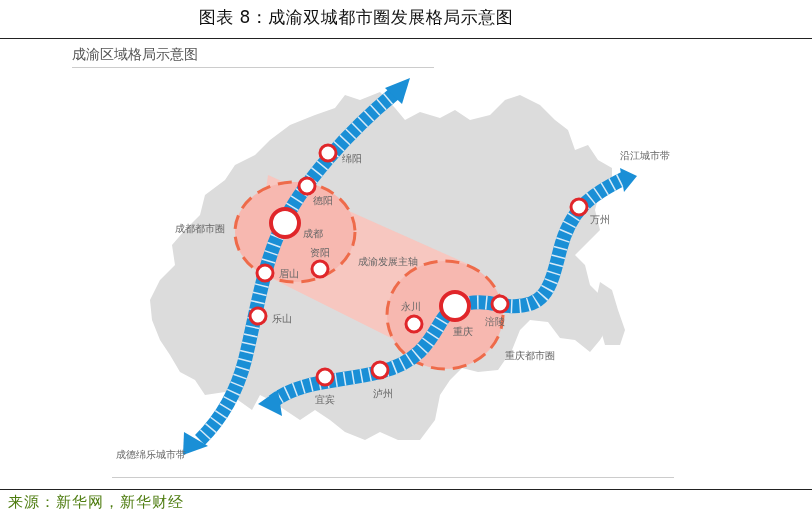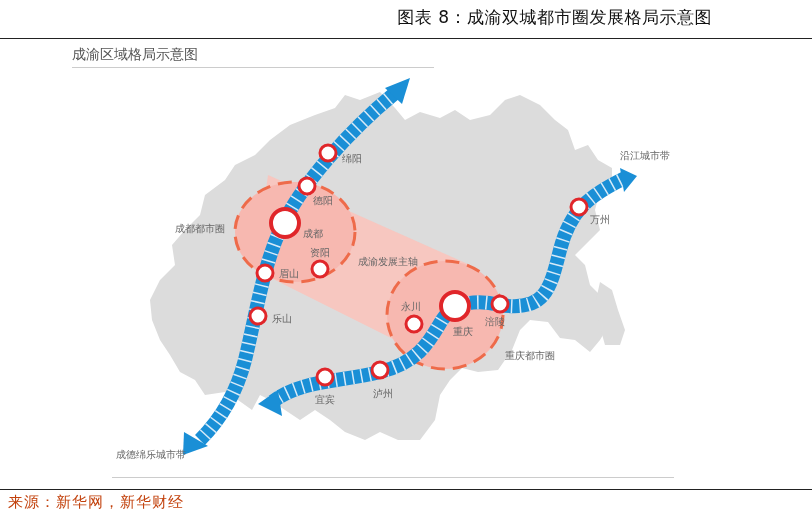--- a/index.html
+++ b/index.html
@@ -1,24 +1,24 @@
 <!DOCTYPE html>
 <html><head>
 <meta charset="utf-8">
 <style>
   html, body { margin: 0; padding: 0; background: #ffffff; }
   body { width: 812px; height: 517px; position: relative; overflow: hidden; font-family: "DejaVu Sans", sans-serif; }
-  .fig-title { position: absolute; left: 0; top: 6px; width: 712px; text-align: right; font-size: 17px; color: #111; letter-spacing: 0.5px; }
+  .fig-title { position: absolute; left: 0; top: 6px; width: 712px; text-align: center; font-size: 17px; color: #111; letter-spacing: 0.5px; }
   .rule-top { position: absolute; left: 0; top: 38px; width: 812px; height: 1px; background: #222; }
   .panel-title { position: absolute; left: 72px; top: 46px; font-size: 14px; font-weight: normal; color: #555; }
   .panel-rule-top { position: absolute; left: 72px; top: 67px; width: 362px; height: 1px; background: #ccc; }
   .panel-rule-bot { position: absolute; left: 112px; top: 477px; width: 562px; height: 1px; background: #ccc; }
   .map { position: absolute; left: 0; top: 0; }
   .rule-bot { position: absolute; left: 0; top: 489px; width: 812px; height: 1px; background: #222; }
-  .source { position: absolute; left: 8px; top: 493px; font-size: 15px; color: #c2410c; font-family: "DejaVu Serif", serif; letter-spacing: 1px; }
+  .source { position: absolute; left: 8px; top: 493px; font-size: 15px; color: #4d7c0f; font-family: "DejaVu Serif", serif; letter-spacing: 1px; }
   .lbl { font-family: "DejaVu Sans", sans-serif; font-size: 10px; fill: #666; }
 </style>
 </head>
 <body>
 
 <div class="fig-title">图表 8：成渝双城都市圈发展格局示意图</div>
 <div class="rule-top"></div>
 <div class="panel-title">成渝区域格局示意图</div>
 <div class="panel-rule-top"></div>
 

